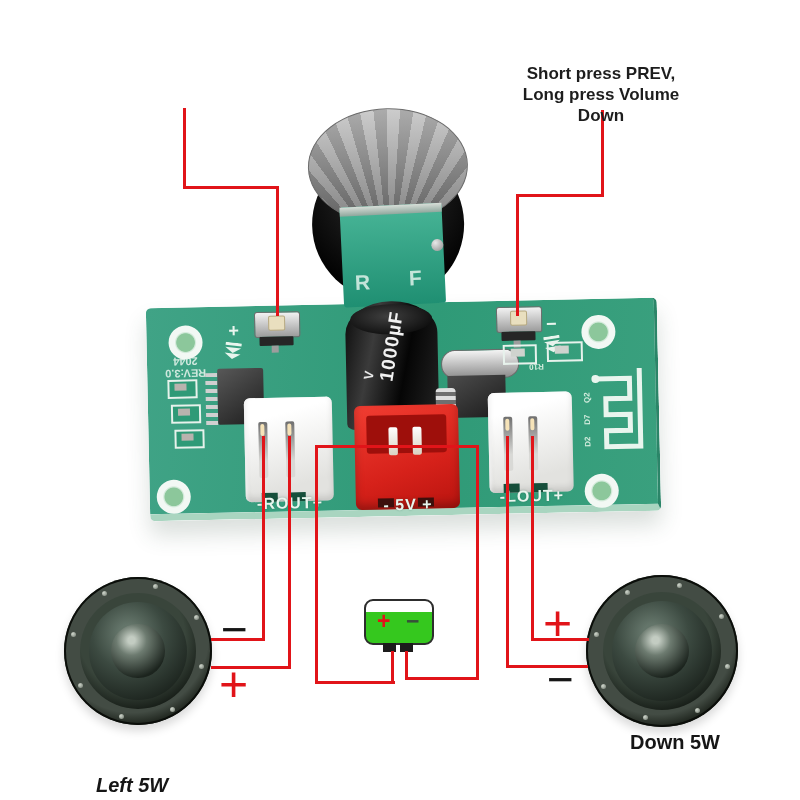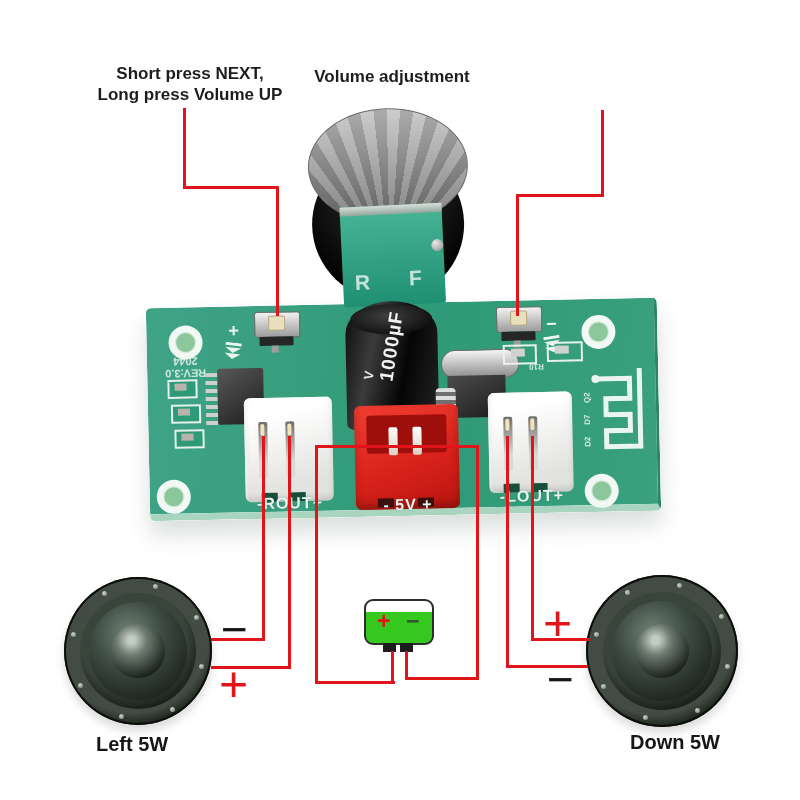--- a/index.html
+++ b/index.html
@@ -94,24 +94,23 @@
   
   .antenna{position:absolute;}
   .padbox{position:absolute;border:2px solid #e7f2ec;background:rgba(0,0,0,0);}
   .padbox i{position:absolute;left:6px;top:2px;width:14px;height:8px;background:#cfd3ce;display:block;}
 </style>
 </head>
 <body>
 
 <div id="stage">
 
-  <div class="ann" style="left:88px;top:63px;width:204px;">Short press NEXT,
-Long press Volume UP</div>
-  <div class="ann" style="left:298px;top:66px;width:188px;">Volume adjustment</div>
-  <div class="big-label" style="left:96px;top:733px;">Left 5W</div>
+  <div class="ann" style="left:498px;top:63px;width:206px;">Short press PREV,
+Long press Volume Down</div>
+  <div class="big-label" style="left:96px;top:774px;font-style:italic;">Left 5W</div>
   <div class="big-label" style="left:630px;top:731px;">Down 5W</div>
 
   <div class="rl" style="left:183px;top:108px;width:3px;height:80px;"></div>
   <div class="rl" style="left:183px;top:186px;width:96px;height:3px;"></div>
   <div class="rl" style="left:276px;top:186px;width:3px;height:130px;"></div>
   <div class="rl" style="left:601px;top:110px;width:3px;height:86px;"></div>
   <div class="rl" style="left:516px;top:194px;width:88px;height:3px;"></div>
   <div class="rl" style="left:516px;top:194px;width:3px;height:122px;"></div>
 
   <div class="rl" style="left:262px;top:436px;width:3px;height:204px;"></div>

